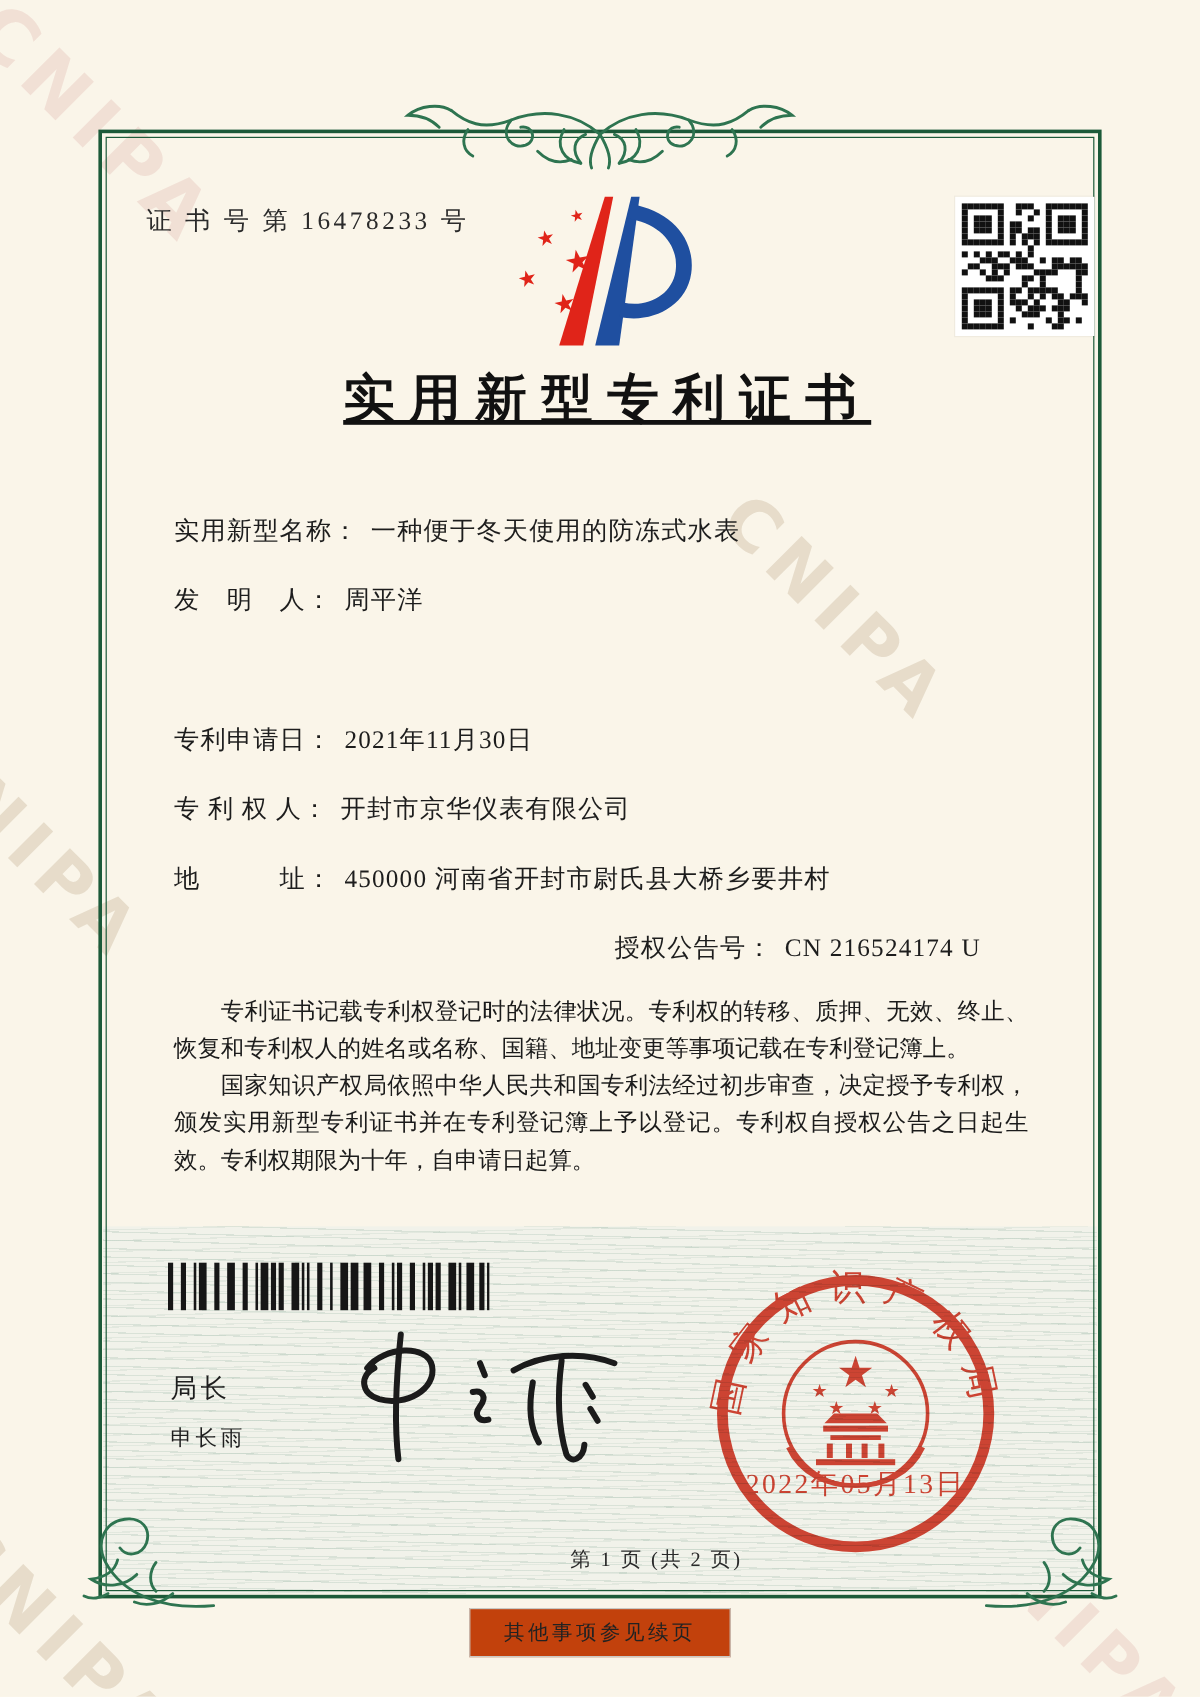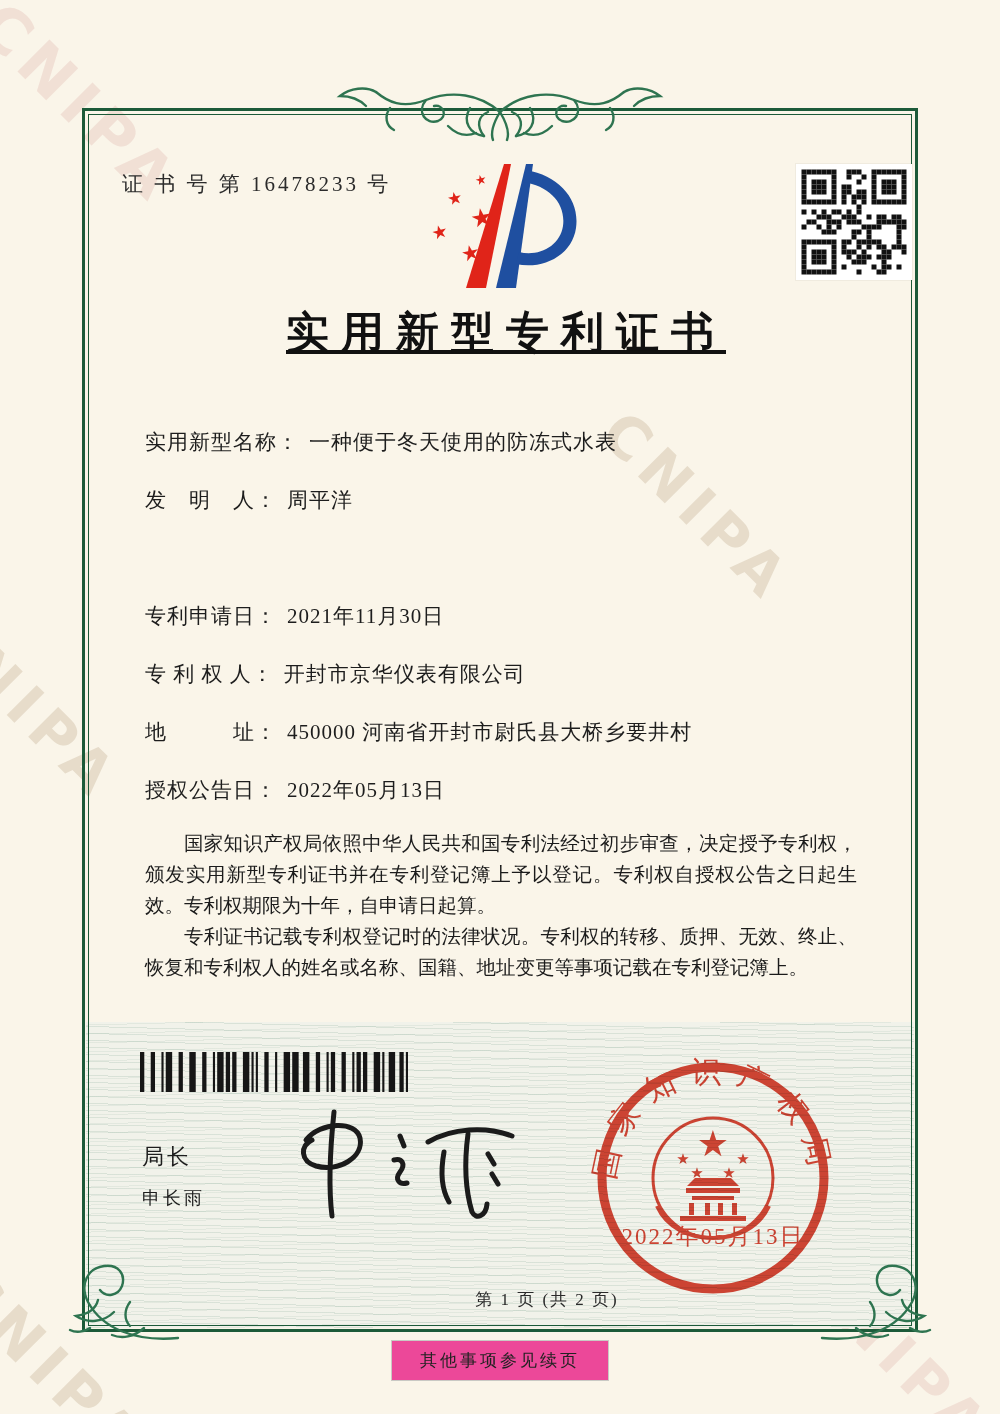--- a/index.html
+++ b/index.html
@@ -36,21 +36,21 @@
   .qr-box svg{position:absolute;left:2px;top:2px;fill:#111;}
   .barcode{position:absolute;left:140px;top:1052px;width:268px;height:40px;}
   .barcode svg{fill:#161616;}
   .sig-title{position:absolute;left:142px;top:1142px;font-size:22px;letter-spacing:3px;
       font-family:"Liberation Sans",sans-serif;color:#1d1d1d;}
   .sig-name{position:absolute;left:142px;top:1186px;font-size:18px;letter-spacing:3px;
       font-family:"Liberation Sans",sans-serif;color:#1d1d1d;}
   .page-num{position:absolute;left:0;top:1288px;width:100%;text-align:center;
       font-size:17px;letter-spacing:2px;color:#2a2a2a;padding-left:47px;}
   .note-box{position:absolute;left:50%;top:1340px;transform:translateX(-50%);
-      background:#ec4899;border:1px solid #c9c9c4;padding:8px 28px;font-size:17px;
+      background:#c2410c;border:1px solid #c9c9c4;padding:8px 28px;font-size:17px;
       letter-spacing:3px;color:#222;}
   .ornament{stroke:#2e7450;fill:none;stroke-width:2.4;stroke-linecap:round;}
   .seal-svg{mix-blend-mode:multiply;opacity:0.94;}
   .seal-red{fill:#d63b2a;}
   .seal-stroke{stroke:#d63b2a;fill:none;}
   .sig-stroke{stroke:#1b1b1b;fill:none;stroke-width:5;stroke-linecap:round;stroke-linejoin:round;}
 </style>
 </head>
 <body>
 
@@ -353,27 +353,27 @@
   </div>
   <div class="row" style="top:602px;">
     <span class="lbl">专利申请日：</span><span class="val">2021年11月30日</span>
   </div>
   <div class="row" style="top:660px;">
     <span class="lbl">专 利 权 人：</span><span class="val">开封市京华仪表有限公司</span>
   </div>
   <div class="row" style="top:718px;">
     <span class="lbl">地　　　址：</span><span class="val">450000  河南省开封市尉氏县大桥乡要井村</span>
   </div>
-  <div class="row" style="top:776px;">
-    <span class="lbl">授权公告日：</span><span class="val">2022年05月13日</span>
+  <div class="row" style="top:776px;left:512px;">
+    <span class="lbl">授权公告号：</span><span class="val">CN 216524174 U</span>
   </div>
 
   <div class="paras">
+    <p>专利证书记载专利权登记时的法律状况。专利权的转移、质押、无效、终止、恢复和专利权人的姓名或名称、国籍、地址变更等事项记载在专利登记簿上。</p>
     <p>国家知识产权局依照中华人民共和国专利法经过初步审查，决定授予专利权，颁发实用新型专利证书并在专利登记簿上予以登记。专利权自授权公告之日起生效。专利权期限为十年，自申请日起算。</p>
-    <p>专利证书记载专利权登记时的法律状况。专利权的转移、质押、无效、终止、恢复和专利权人的姓名或名称、国籍、地址变更等事项记载在专利登记簿上。</p>
   </div>
 
   <div class="barcode">
     <svg id="barcode-svg" width="268" height="40" viewBox="0 0 268 40">
         <rect x="0.00" y="0" width="4.29" height="40"></rect>
         <rect x="10.72" y="0" width="4.29" height="40"></rect>
         <rect x="21.44" y="0" width="2.14" height="40"></rect>
         <rect x="25.73" y="0" width="6.43" height="40"></rect>
         <rect x="38.59" y="0" width="4.29" height="40"></rect>
         <rect x="49.31" y="0" width="6.43" height="40"></rect>

